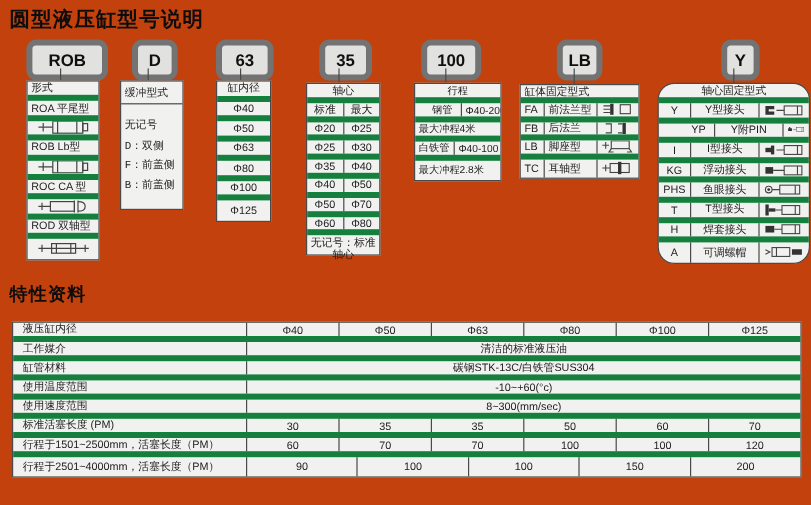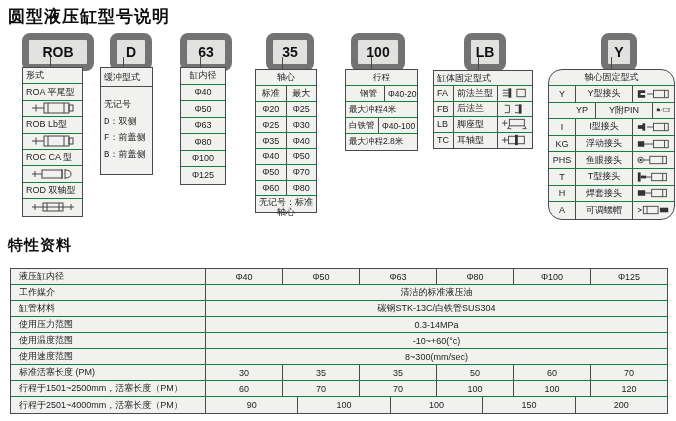--- a/index.html
+++ b/index.html
@@ -2,35 +2,35 @@
 <html><head>
 <meta charset="utf-8">
 <style>
   html,body{margin:0;padding:0;}
   body{
     width:676px;height:421px;
     background:#e9eae8;
     font-family:"Liberation Sans", sans-serif;
     color:#1c1c1c;
   }
-  .sheet{position:relative;width:676px;height:421px;overflow:hidden;background:#ffffff;}
+  .sheet{position:relative;width:676px;height:421px;overflow:hidden;background:#c2410c;}
 
   .main-title{position:absolute;left:8px;top:5px;font-size:17px;font-weight:700;letter-spacing:1px;color:#0d0d0d;}
   .section-title{position:absolute;left:8px;top:236px;font-size:15px;font-weight:700;letter-spacing:1px;color:#0d0d0d;}
 
   .badge{
     position:absolute;top:33px;height:24px;
-    background:#e1e2e0;border:7px solid #737373;border-radius:8px;
+    background:#e1e2e0;border:5px solid #737373;border-radius:8px;
     display:flex;align-items:center;justify-content:center;
     font-weight:700;font-size:14px;color:#101010;
   }
   .vline{position:absolute;width:1px;background:#4a4a4a;}
 
   .tbl{position:absolute;background:#f1f2f0;border:1px solid #4a4a4a;font-size:9px;box-sizing:border-box;}
-  .r{display:flex;align-items:stretch;border-bottom:1px solid #15803d;box-sizing:border-box;}
+  .r{display:flex;align-items:stretch;border-bottom:5px solid #15803d;box-sizing:border-box;}
   .r:last-child{border-bottom:none;}
   .c{box-sizing:border-box;display:flex;align-items:center;padding:0 3px;overflow:hidden;white-space:nowrap;}
   .c.br{border-right:1px solid #4a4a4a;}
   .ctr{justify-content:center;padding:0 1px;}
   .grow{flex:1;}
 
   
   .form-tbl{left:22px;top:67px;width:61px;}
   .form-tbl .r{height:16.4px;}
   .cushion-tbl{left:100px;top:67px;width:53px;height:108px;font-family:Liberation Mono, monospace;}
@@ -416,24 +416,20 @@
     </div>
     <div class="r">
       <div class="c br lab">工作媒介</div>
       <div class="c v">清洁的标准液压油</div>
     </div>
     <div class="r">
       <div class="c br lab">缸管材料</div>
       <div class="c v">碳钢STK-13C/白铁管SUS304</div>
     </div>
     <div class="r">
-      <div class="c br lab">使用压力范围</div>
-      <div class="c v">0.3-14MPa</div>
-    </div>
-    <div class="r">
       <div class="c br lab">使用温度范围</div>
       <div class="c v">-10~+60(°c)</div>
     </div>
     <div class="r">
       <div class="c br lab">使用速度范围</div>
       <div class="c v">8~300(mm/sec)</div>
     </div>
     <div class="r">
       <div class="c br lab">标准活塞长度 (PM)</div>
       <div class="c br v">30</div>

